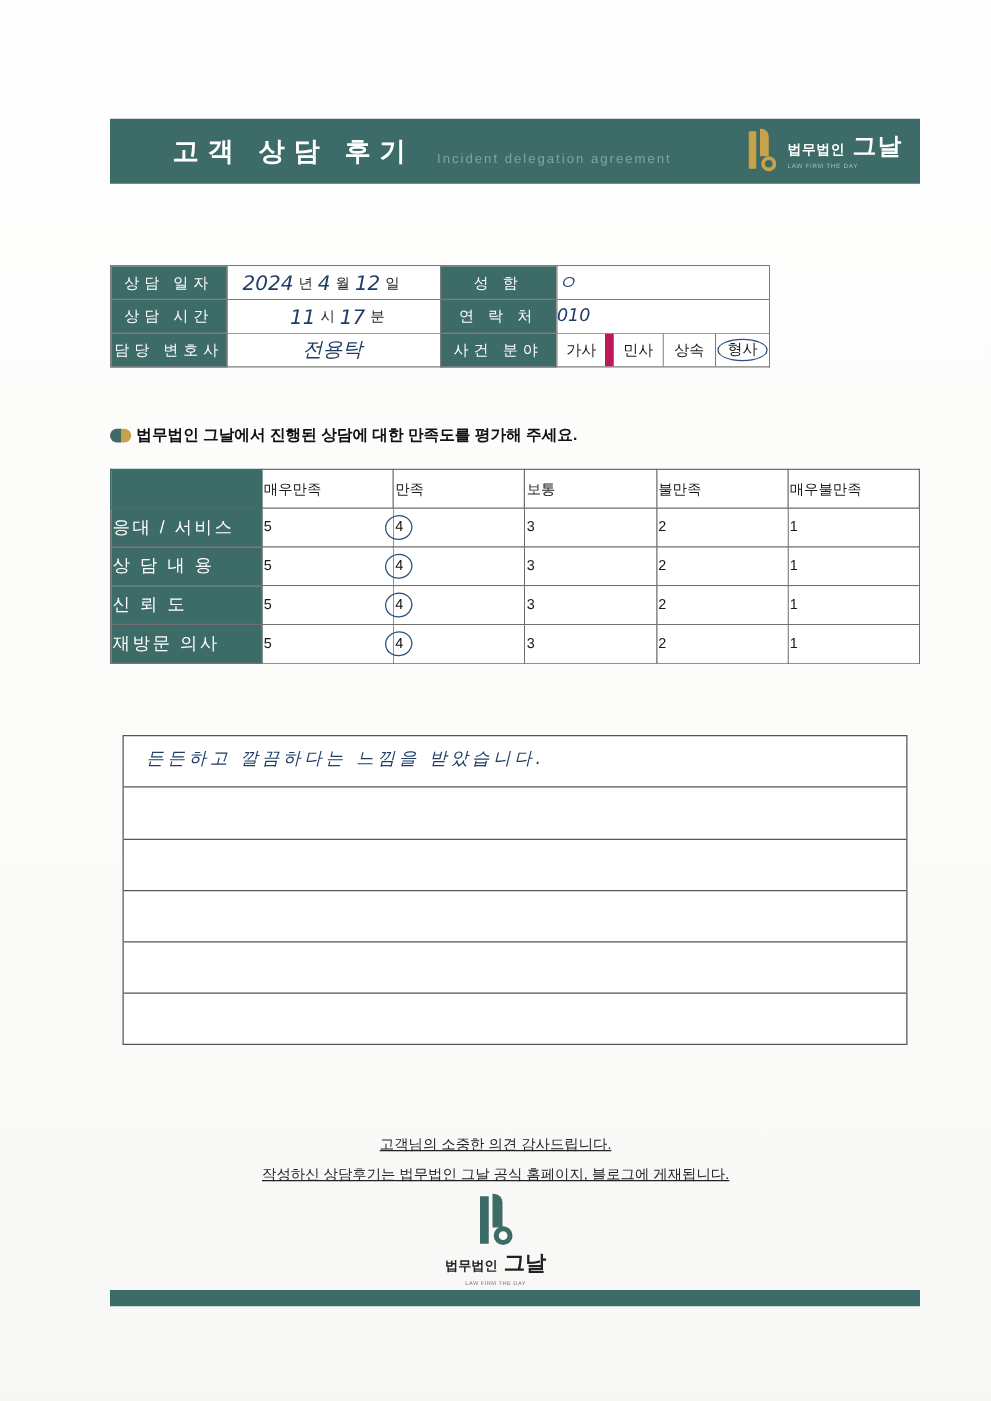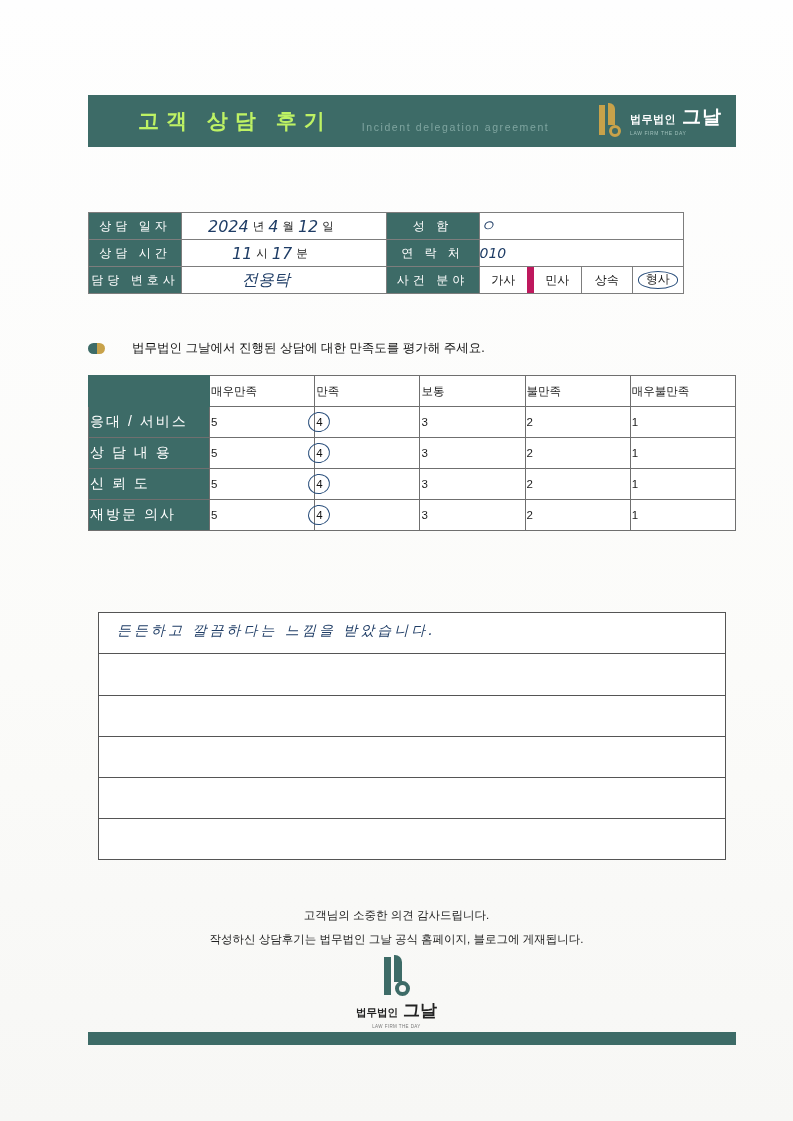--- a/index.html
+++ b/index.html
@@ -26,32 +26,32 @@
     position: absolute;
     left: 88px;
     top: 95px;
     width: 648px;
     height: 52px;
     background: #3d6b67;
     display: flex;
     align-items: center;
   }
   .header-title {
-    color: #bef264;
+    color: #ffffff;
     font-size: 21px;
     letter-spacing: 7px;
     font-weight: bold;
     margin-left: 50px;
     white-space: nowrap;
   }
   .header-sub {
     color: #7fa5a0;
     font-size: 10.5px;
     letter-spacing: 1.6px;
-    margin-left: 30px;
+    margin-left: 18px;
     margin-top: 12px;
     white-space: nowrap;
   }
   .header-logo {
     position: absolute;
     right: 14px;
     top: 8px;
     display: flex;
     align-items: center;
     gap: 7px;
@@ -100,21 +100,21 @@
     letter-spacing: 0.6px;
   }
   .logo-stack { display: flex; flex-direction: column; justify-content: center; }
   .logo-row { display: flex; align-items: baseline; gap: 6px; }
 
   
   .info-table {
     position: absolute;
     left: 88px;
     top: 212px;
-    width: 596px;
+    width: 528px;
     border-collapse: collapse;
     table-layout: fixed;
   }
   .info-table td {
     height: 26px;
     border: 1px solid #7d7d7d;
     font-size: 12px;
     padding: 0;
   }
   .info-label {
@@ -135,44 +135,44 @@
     font-family: "DejaVu Sans", sans-serif;
     color: #1f3d66;
     font-style: italic;
     font-size: 14px;
   }
   .hand-big { font-size: 16px; }
   .unit {
     font-size: 11.5px;
     color: #222;
   }
-  .date-line { display: flex; align-items: center; gap: 4px; padding-left: 26px; }
+  .date-line { display: flex; align-items: center; gap: 4px; padding-left: 12px; }
   .case-cell {
     text-align: center;
     font-size: 11.5px;
     background: #fff;
     position: relative;
   }
   .circle-mark {
     display: inline-block;
     border: 1.5px solid #2a4f7c;
     border-radius: 50%;
     padding: 1px 7px;
     line-height: 1.1;
   }
 
   
   .sec {
     position: absolute;
     left: 88px;
     display: flex;
     align-items: center;
-    gap: 27px;
+    gap: 4px;
     font-size: 12.5px;
-    font-weight: normal;
+    font-weight: bold;
     color: #111;
   }
   .sec .bullet {
     width: 17px;
     height: 11px;
     border-radius: 6px;
     background: linear-gradient(90deg,#3d6b67 52%, #c8a24a 52%);
     display: inline-block;
   }
   #sec1 { top: 340px; }
@@ -221,21 +221,21 @@
     height: 18px;
     transform: translate(-50%,-50%) rotate(-9deg);
     border: 1.3px solid #2a4f7c;
     border-radius: 50%;
   }
 
   
   .comment-box {
     position: absolute;
     left: 98px;
-    top: 612px;
+    top: 588px;
     width: 628px;
     height: 248px;
     border: 1px solid #555;
     background: #fff;
     box-sizing: border-box;
   }
   .comment-line {
     height: 41.3px;
     border-bottom: 1px solid #555;
     position: relative;
@@ -253,20 +253,21 @@
     letter-spacing: 3px;
   }
 
   
   .footer-note {
     position: absolute;
     width: 100%;
     text-align: center;
     font-size: 11.5px;
     color: #222;
+    text-decoration: underline;
   }
   #fn1 { top: 908px; }
   #fn2 { top: 932px; }
 
   .footer-logo {
     position: absolute;
     left: 0; right: 0;
     top: 955px;
     display: flex;
     flex-direction: column;

